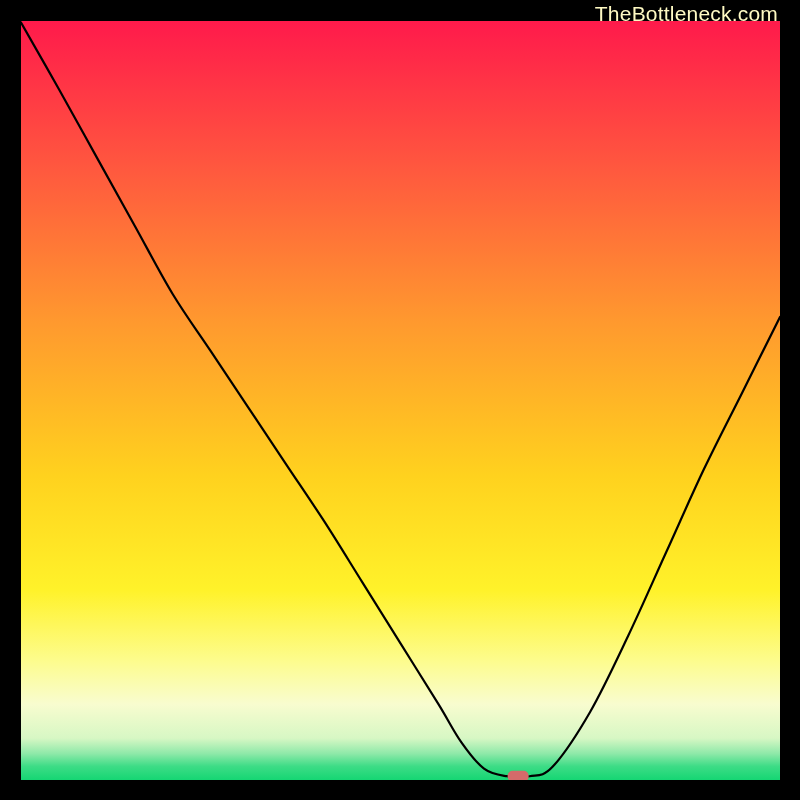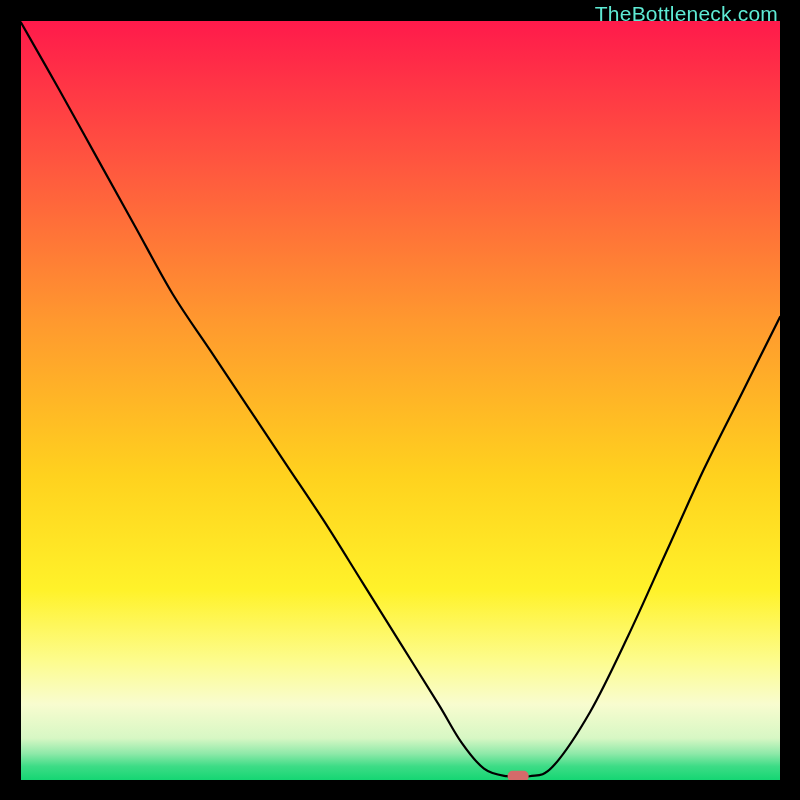--- a/index.html
+++ b/index.html
@@ -23,21 +23,21 @@
     position: absolute;
     left: 0;
     top: 0;
     width: 759px;
     height: 759px;
   }
   .attribution {
     position: absolute;
     top: 2px;
     right: 22px;
-    color: #5eead4;
+    color: #fef9c3;
     font-size: 21px;
     font-weight: 500;
     letter-spacing: 0.2px;
   }
   svg { display: block; }
 </style>
 </head>
 <body>
 
 <div class="frame">

